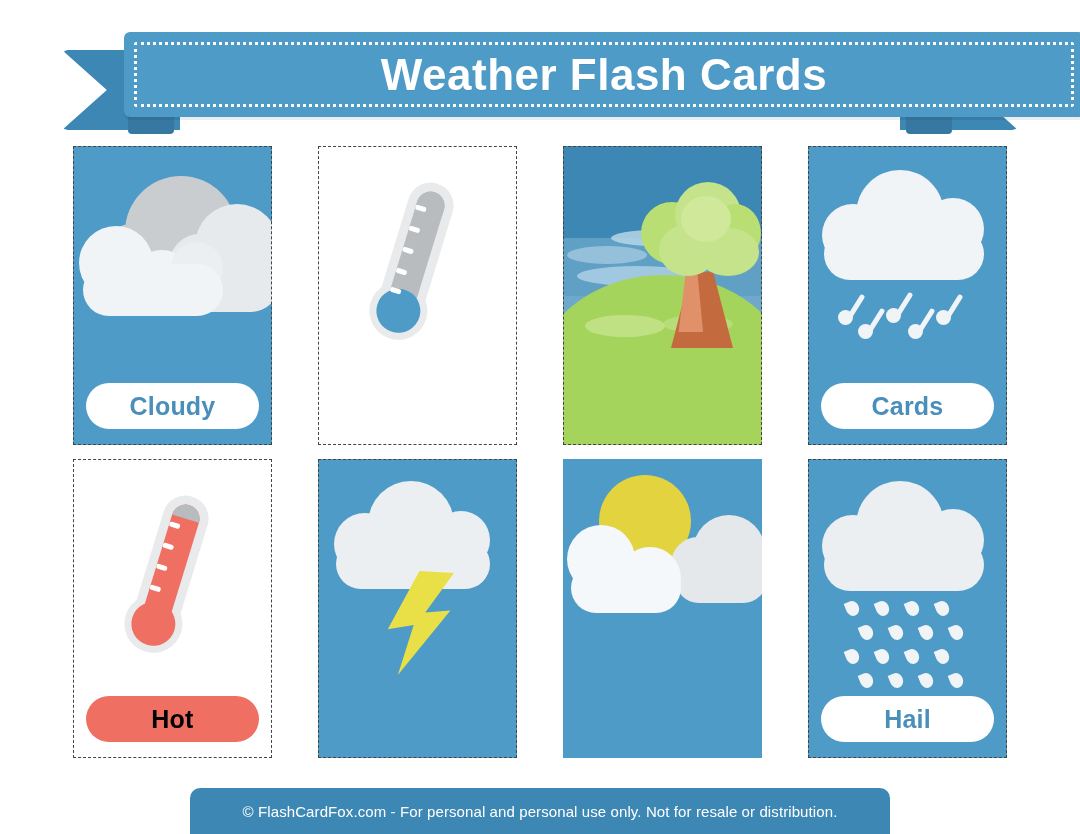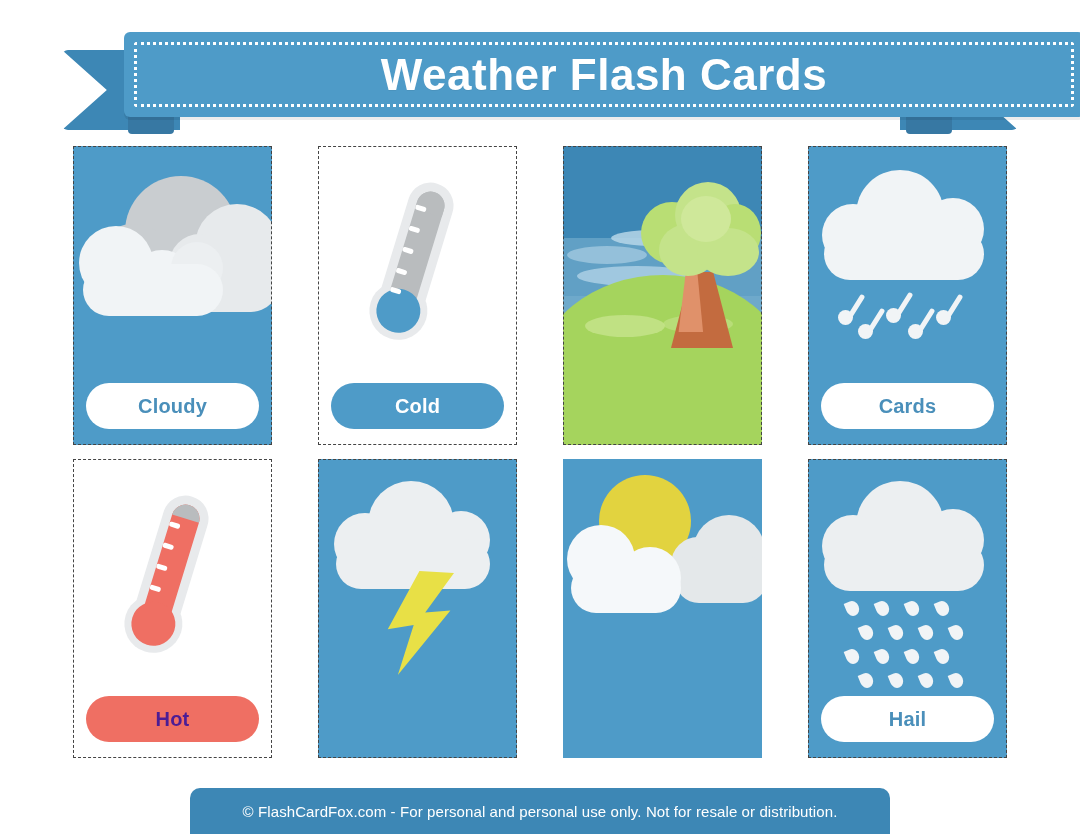--- a/index.html
+++ b/index.html
@@ -89,28 +89,28 @@
   .card.bg-blue .art{background:#4e9bc8;}
   .card.bg-white .art{background:#ffffff;}
 
   
   .label{
     position:absolute;
     left:13px;right:13px;bottom:16px;
     height:46px;
     border-radius:23px;
     display:flex;align-items:center;justify-content:center;
-    font-size:20px;font-weight:bold;
+    font-size:25px;font-weight:bold;
     z-index:30;
     letter-spacing:0.2px;
   }
   .label.small{font-size:21px;}
   .label.white-pill{background:#ffffff;color:#4a8fba;}
   .label.blue-pill{background:#4e9bc8;color:#ffffff;}
-  .label.red-pill{background:#ef6f63;color:#4c1d95;}
+  .label.red-pill{background:#ef6f63;color:#000000;}
 
   
   .cloud{position:absolute;}
   .cloud i{position:absolute;border-radius:50%;display:block;}
   .cloud b{position:absolute;border-radius:12px;display:block;}
 
   
   .thermo{
     position:absolute;
     transform:rotate(17deg);
@@ -273,21 +273,20 @@
         <div class="tube" style="background:#b9bcbe;"></div>
         <div class="cap"></div>
         <div class="bulb" style="background:#4e9bc8;"></div>
         <div class="tick" style="top:26px;"></div>
         <div class="tick" style="top:48px;"></div>
         <div class="tick" style="top:70px;"></div>
         <div class="tick" style="top:92px;"></div>
         <div class="tick" style="top:112px;"></div>
       </div>
     </div>
-    <div class="label blue-pill">Cold</div>
     <div class="cut"></div>
   </div>
 
   <div class="card">
     <div class="art">
       <div class="fog-sky"></div>
 
       <div class="fog-haze" style="left:0;top:92px;width:199px;height:78px;opacity:.55;"></div>
       <div class="fog-haze" style="left:0;top:150px;width:199px;height:60px;opacity:.45;"></div>
 

